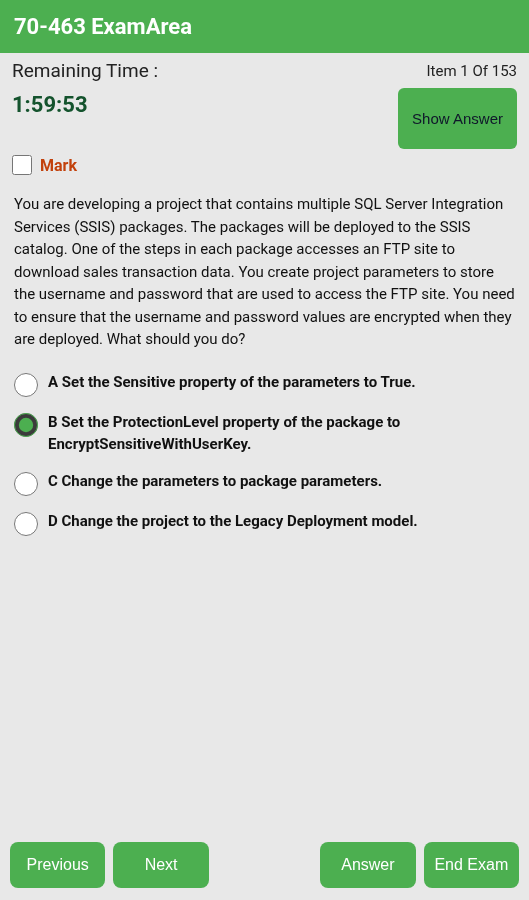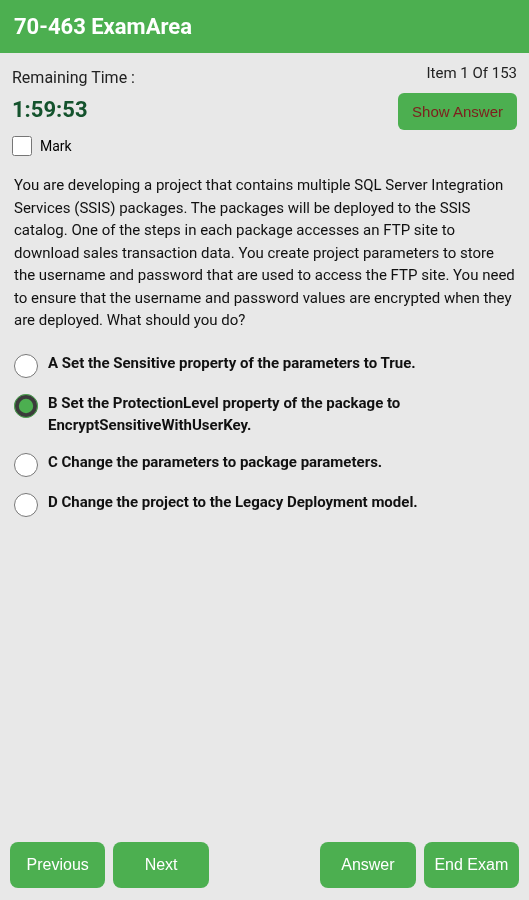--- a/index.html
+++ b/index.html
@@ -25,23 +25,22 @@
 
     
     #meta-bar {
       display: flex;
       justify-content: space-between;
       align-items: center;
       padding: 6px 12px 2px 12px;
       background-color: #e8e8e8;
     }
     #meta-bar [data-name="remaining-time-label"] {
-      font-size: 16px;
+      font-size: 19px;
       color: #222;
-      margin-top: 9px;
     }
     #meta-bar [data-name="item-counter"] {
       font-size: 15px;
       color: #222;
     }
 
     
     #timer-row {
       display: flex;
       justify-content: space-between;
@@ -50,24 +49,24 @@
       background-color: #e8e8e8;
     }
     #timer-row [data-name="timer-display"] {
       font-size: 22px;
       font-weight: bold;
       color: #14532d;
       padding-top: 4px;
     }
     #timer-row [data-name="show-answer-button"] {
       background-color: #4caf50;
-      color: #7f1d1d;
+      color: #0f172a;
       border: none;
       border-radius: 6px;
-      padding: 10px 14px;
+      padding: 22px 14px;
       font-size: 15px;
       font-weight: 500;
       cursor: pointer;
       min-width: 110px;
       text-align: center;
     }
 
     
     #mark-row {
       display: flex;
@@ -75,22 +74,23 @@
       padding: 2px 12px 8px 12px;
       background-color: #e8e8e8;
     }
     #mark-row [data-name="mark-checkbox"] {
       width: 20px;
       height: 20px;
       margin-right: 8px;
       cursor: pointer;
     }
     #mark-row [data-name="mark-label"] {
-      font-size: 14px;
-      color: #000000;
+      font-size: 16px;
+      color: #c2410c;
+      font-weight: bold;
     }
 
     
     #question-area {
       padding: 10px 14px 6px 14px;
       background-color: #e8e8e8;
       flex: 1;
     }
     #question-area [data-name="question-text"] {
       font-size: 15px;

